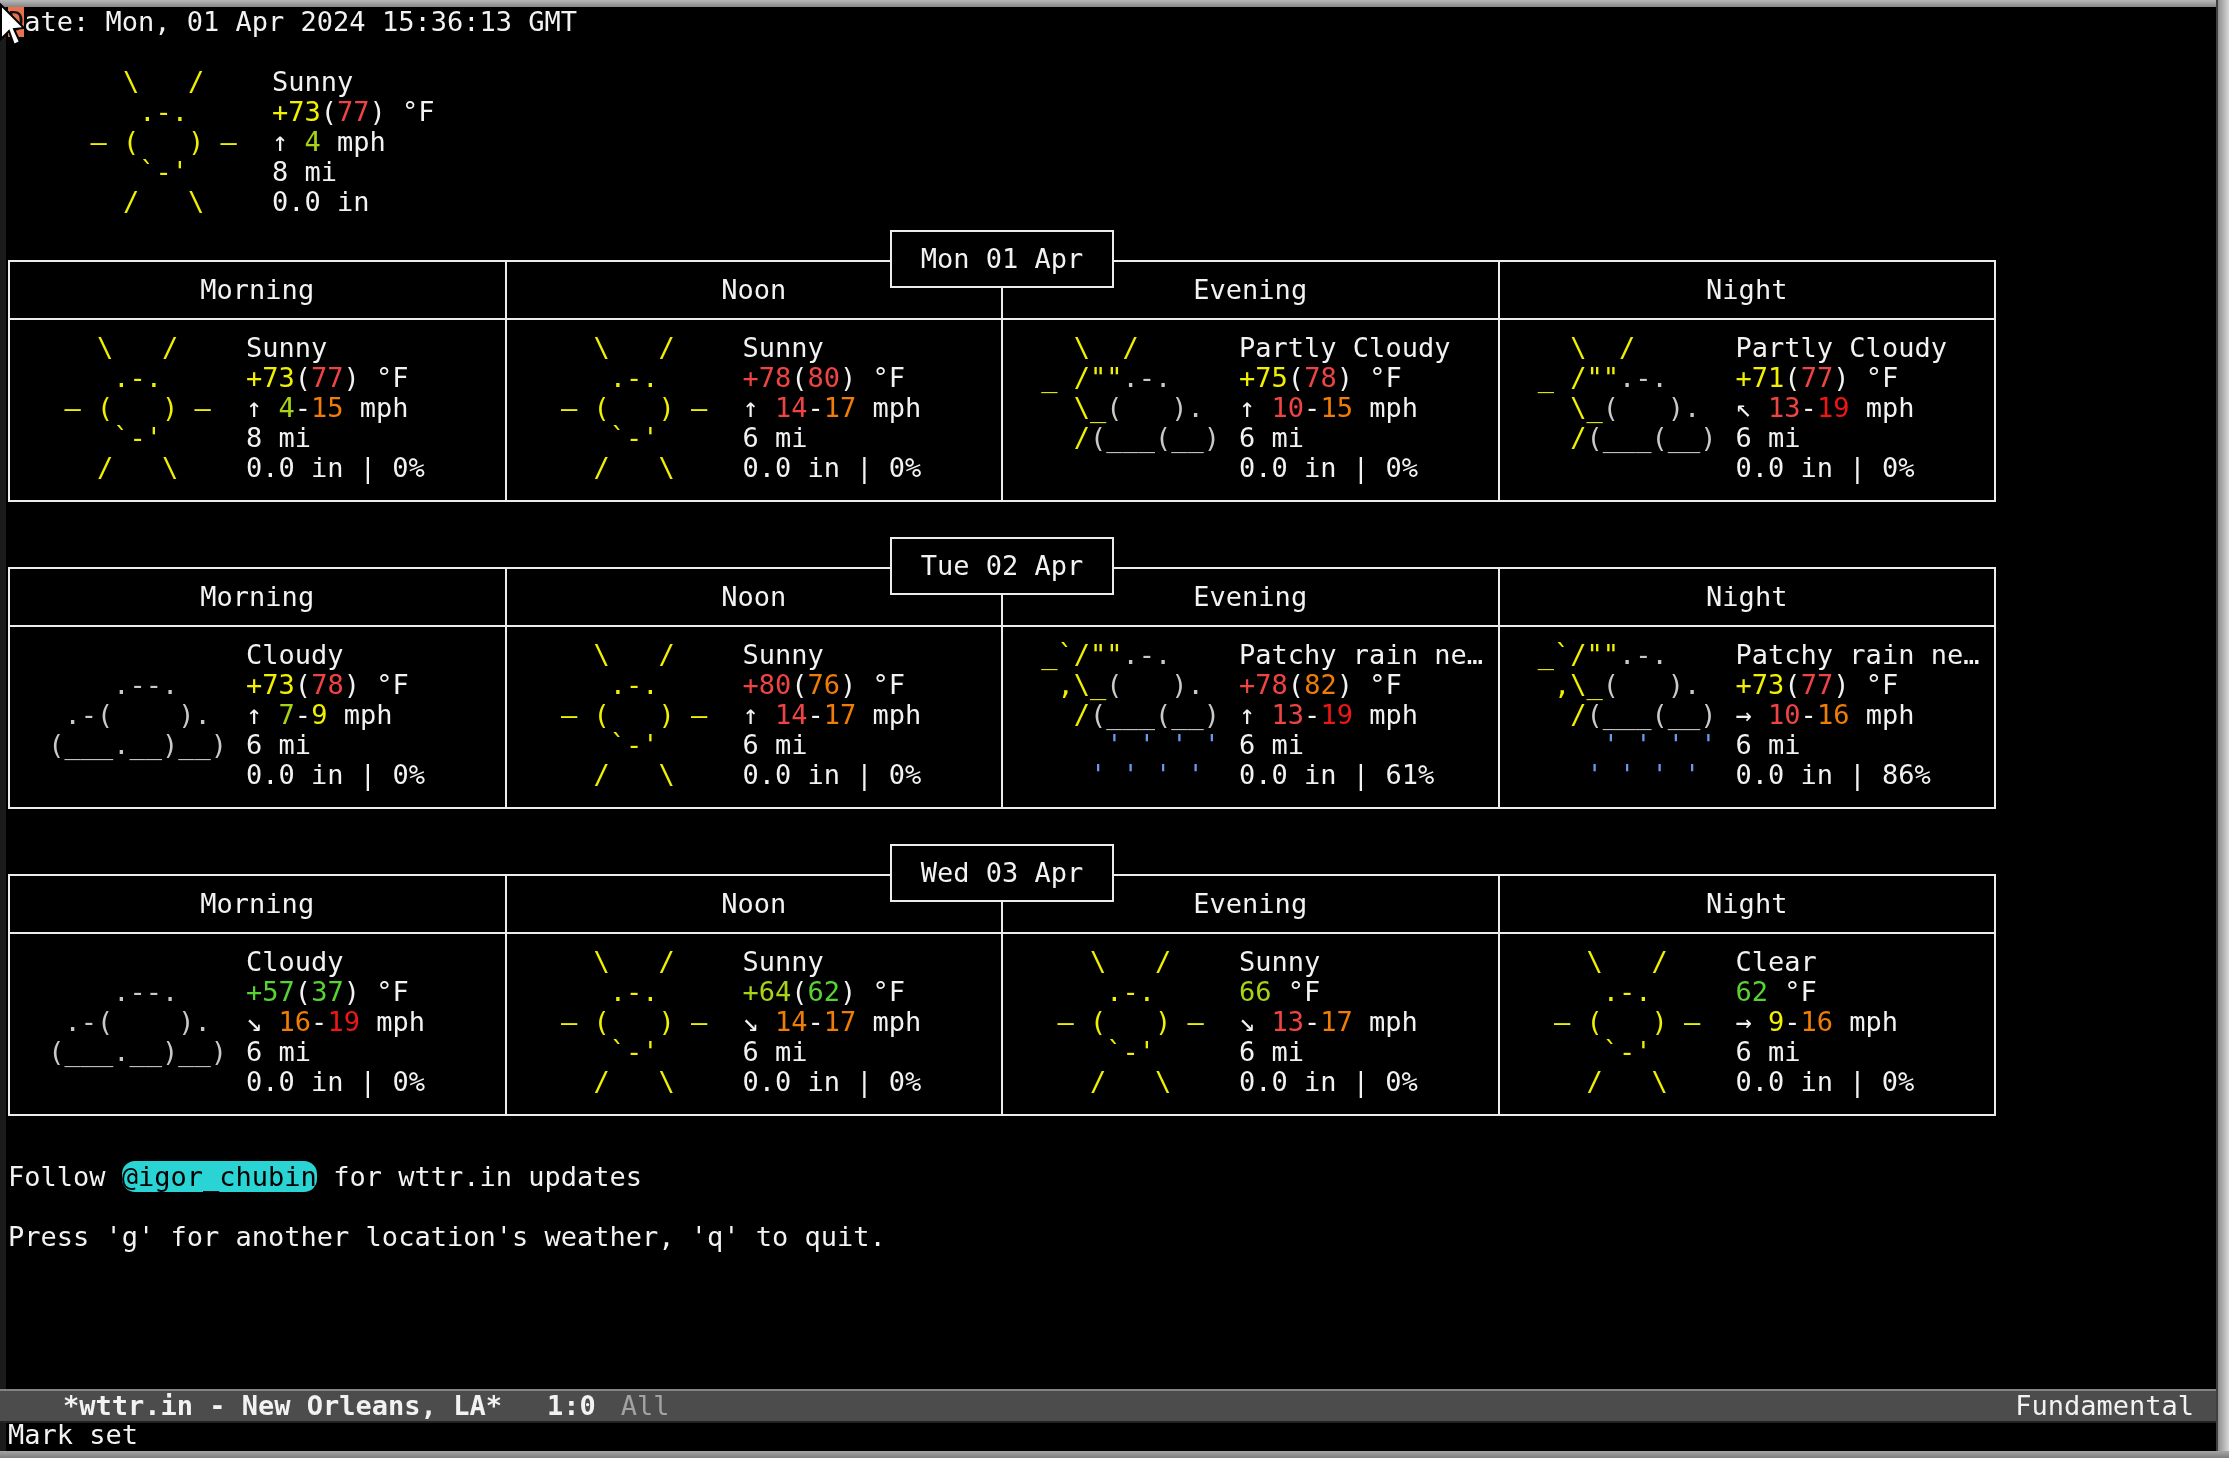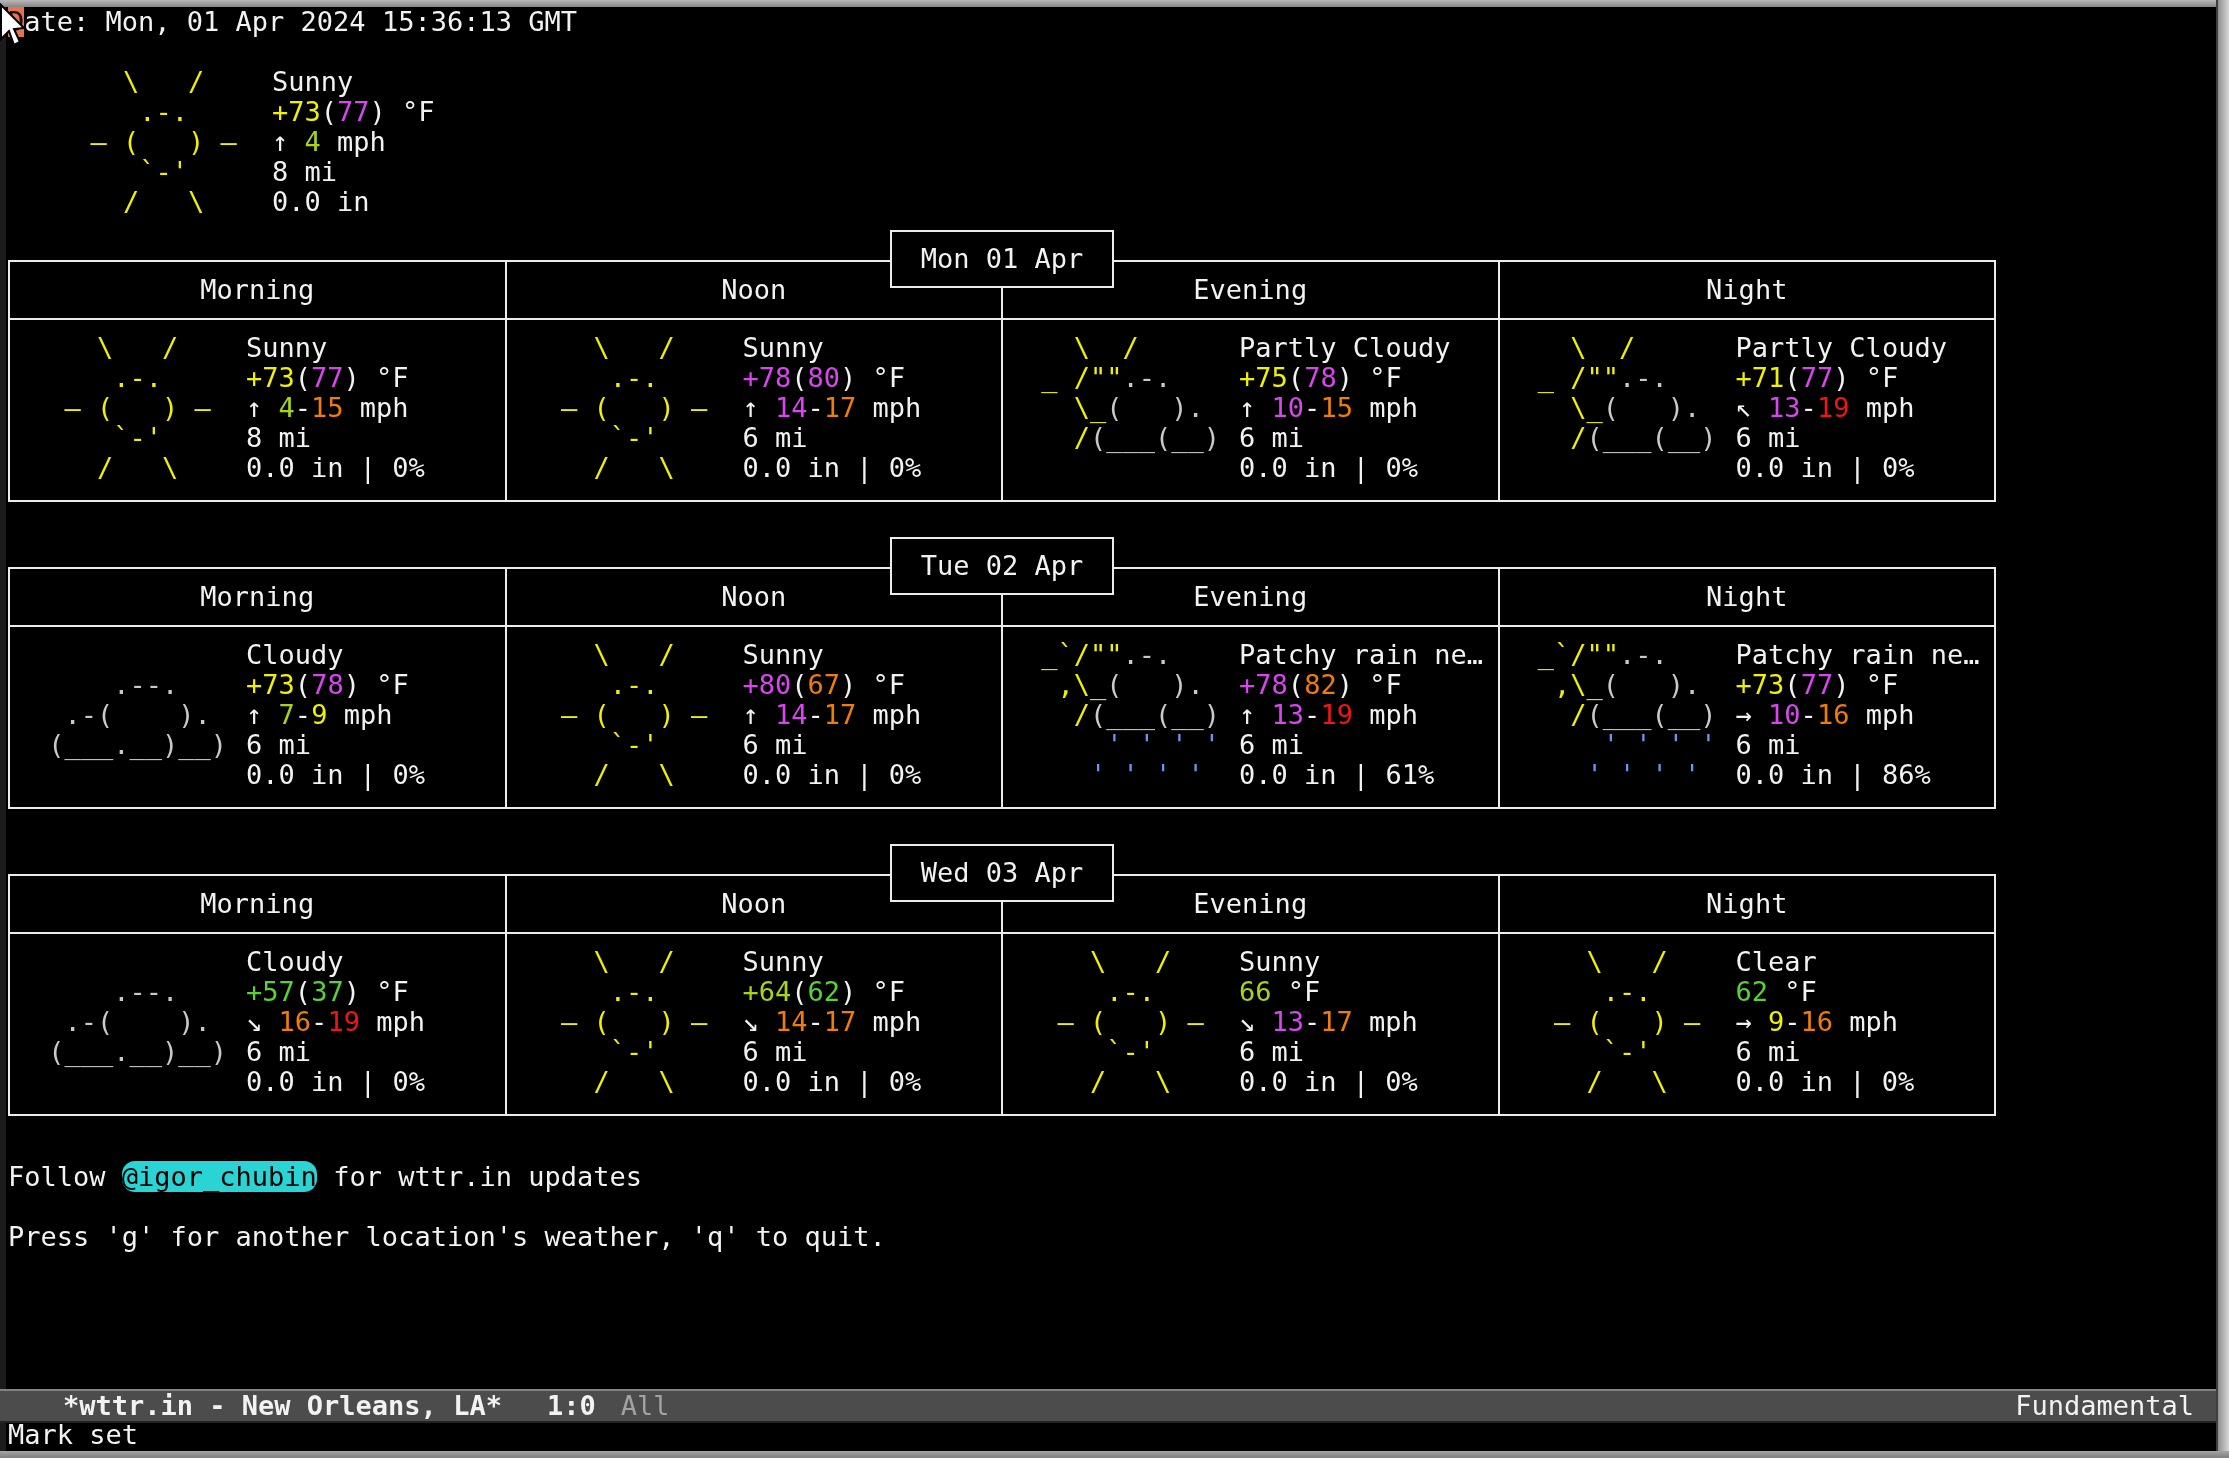--- a/index.html
+++ b/index.html
@@ -7,21 +7,21 @@
         font-family:"DejaVu Sans Mono",monospace;font-size:27px;line-height:30px;color:#f2f2f2;}
   .edge-top{position:absolute;left:0;top:0;width:100%;height:7px;background:linear-gradient(#b8b8b8,#868686);z-index:6;}
   .edge-bottom{position:absolute;left:0;bottom:0;width:100%;height:7px;background:linear-gradient(#a5a5a5,#7d7d7d);z-index:6;}
   .edge-left{position:absolute;left:0;top:0;width:6px;height:100%;background:#1b1b1b;z-index:1;}
   .scrollbar{position:absolute;top:0;right:0;width:13px;height:100%;z-index:6;
              background:linear-gradient(to right,#8f8f8f,#d8d8d8);border-left:2px solid #3f3f3f;box-sizing:border-box;}
   .content{position:absolute;left:8px;top:7px;right:14px;z-index:2;}
   .tline{white-space:pre;height:30px;}
   .cursor-block{background:#e8714e;color:#121212;}
   
-  .c-w{color:#f2f2f2}.c-y{color:#f0f000}.c-gold{color:#d946ef}.c-org{color:#f07d05}
+  .c-w{color:#f2f2f2}.c-y{color:#f0f000}.c-gold{color:#ef4444}.c-org{color:#f07d05}
   .c-red{color:#ef1616}.c-grn{color:#57d432}.c-ygr{color:#a8d414}.c-blu{color:#6d96f0}.c-cld{color:#c9c9c9}
   .handle{background:#2bd4d4;color:#000;border-radius:13px;}
   
   .current{display:flex;}
   .cell-art{flex:0 0 195px;margin-right:19px;}
   .cur-art{padding-left:50px;flex-basis:195px;}
   .cell-info{flex:1;min-width:0;}
   
   .day-section{position:relative;width:1988px;height:274px;margin-top:13px;margin-bottom:33px;}
   .day-section:first-child{margin-top:13px;}
@@ -184,21 +184,21 @@
               <div class="weather-cell">
                 <div class="cell-art">
                   <div class="tline"><span class="c-y">    \   /</span></div>
                   <div class="tline"><span class="c-y">     .-.</span></div>
                   <div class="tline"><span class="c-y">  ― (   ) ―</span></div>
                   <div class="tline"><span class="c-y">     `-'</span></div>
                   <div class="tline"><span class="c-y">    /   \</span></div>
                 </div>
                 <div class="cell-info">
                   <div class="tline"><span class="c-w">Sunny</span></div>
-                  <div class="tline"><span class="c-gold">+80</span><span class="c-w">(</span><span class="c-org">67</span><span class="c-w">) °F</span></div>
+                  <div class="tline"><span class="c-gold">+80</span><span class="c-w">(</span><span class="c-org">76</span><span class="c-w">) °F</span></div>
                   <div class="tline"><span class="c-w">↑ </span><span class="c-gold">14</span><span class="c-w">-</span><span class="c-org">17</span><span class="c-w"> mph</span></div>
                   <div class="tline"><span class="c-w">6 mi</span></div>
                   <div class="tline"><span class="c-w">0.0 in | 0%</span></div>
                 </div>
               </div>
               <div class="weather-cell">
                 <div class="cell-art">
                   <div class="tline"><span class="c-y"> _`/""</span><span class="c-cld">.-.</span></div>
                   <div class="tline"><span class="c-y">  ,\_</span><span class="c-cld">(   ).</span></div>
                   <div class="tline"><span class="c-y">   /</span><span class="c-cld">(___(__)</span></div>

